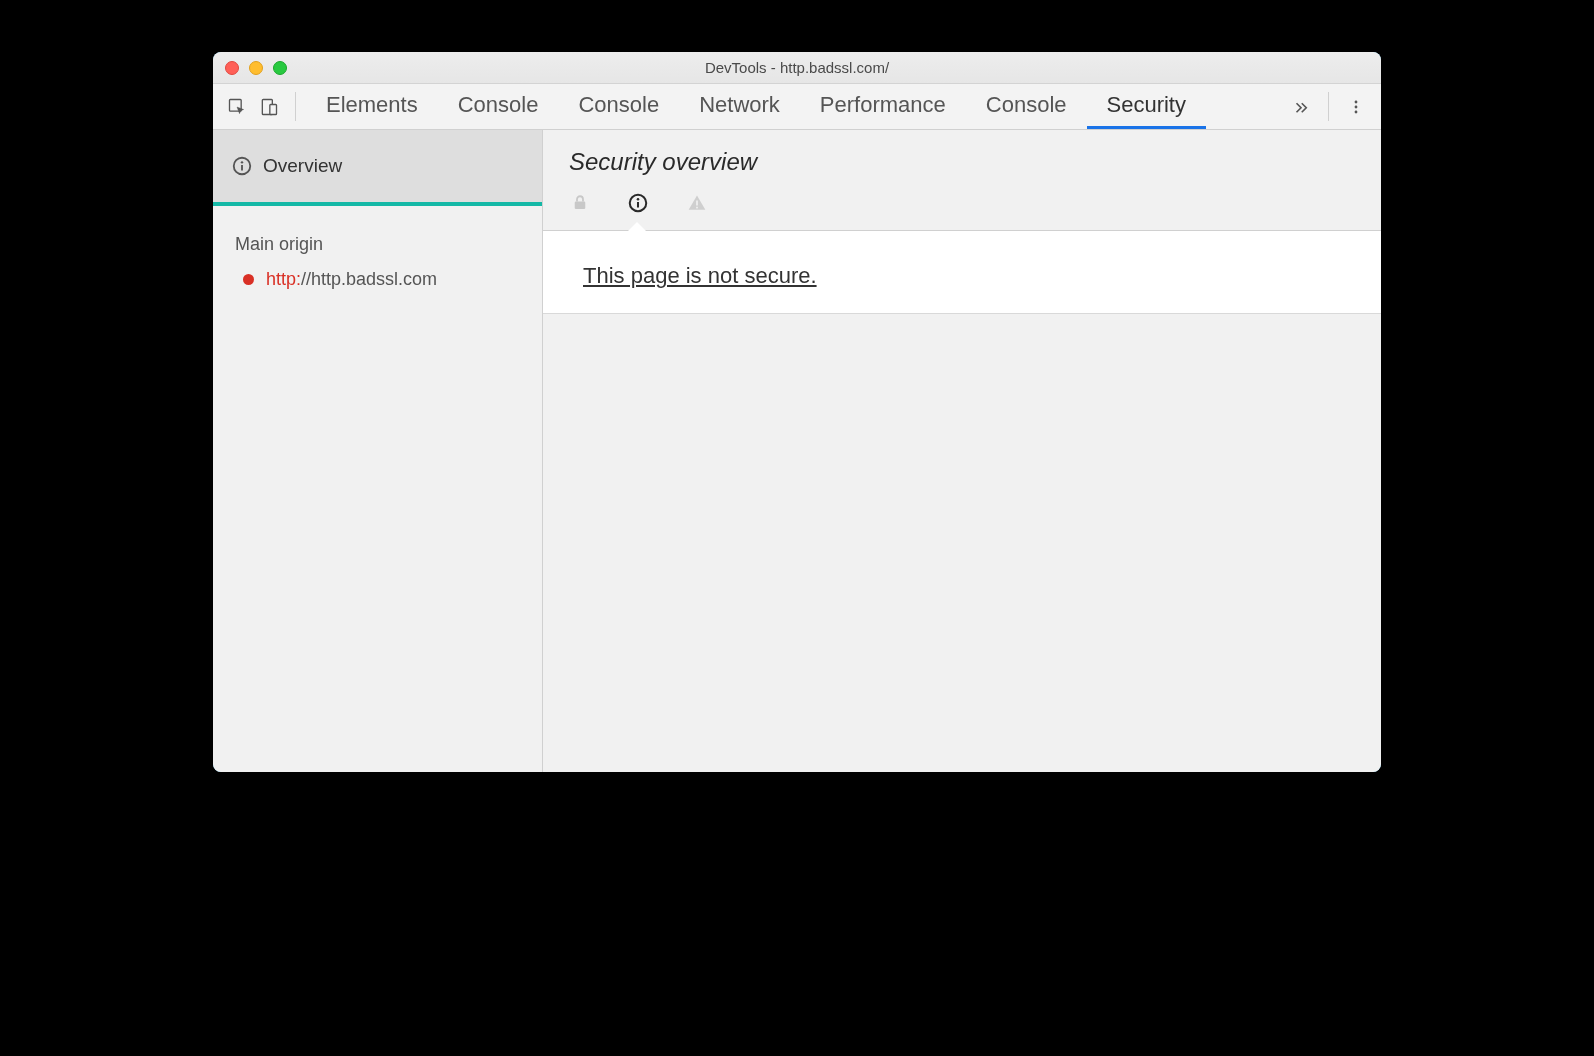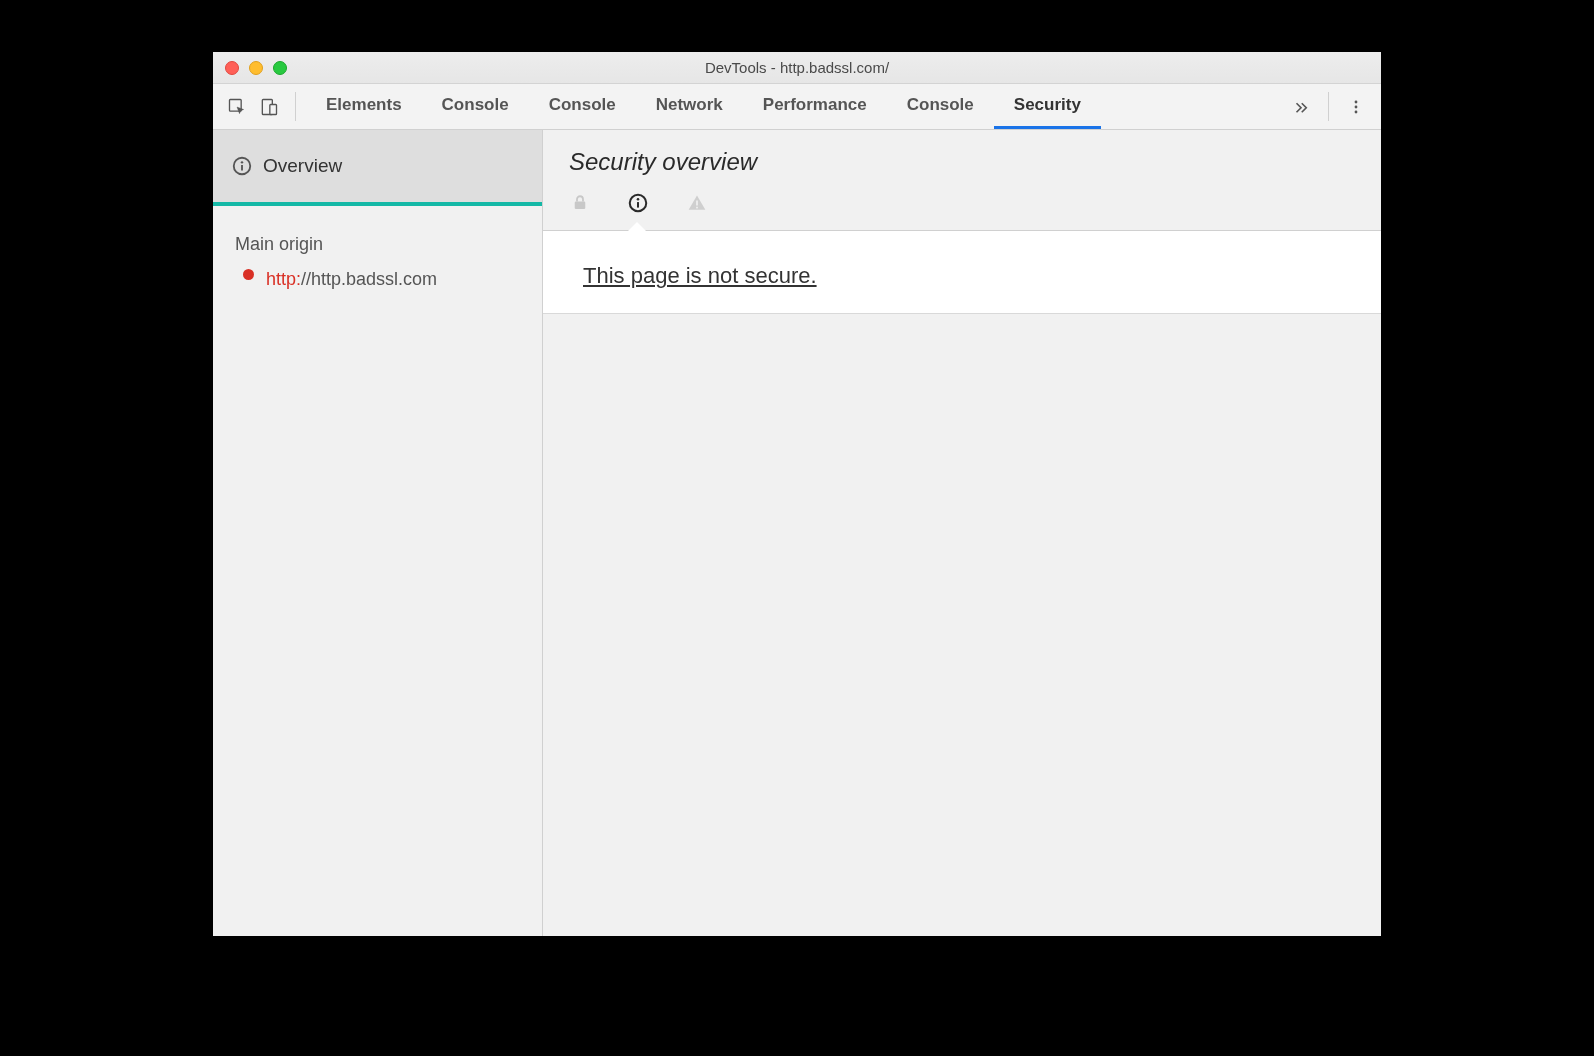--- a/index.html
+++ b/index.html
@@ -8,23 +8,23 @@
       width: 1594px;
       height: 1056px;
       font-family: -apple-system, BlinkMacSystemFont, "Helvetica Neue", Arial, sans-serif;
       display: flex;
       align-items: flex-start;
       justify-content: center;
       padding-top: 52px;
     }
     .window {
       width: 1168px;
-      height: 884px;
+      height: 720px;
       background: #7dd3fc;
-      border-radius: 0;
+      border-radius: 8px;
       box-shadow: 0 24px 60px rgba(0,0,0,0.6);
       overflow: hidden;
       display: flex;
       flex-direction: column;
     }
     .titlebar {
       height: 32px;
       background: linear-gradient(#ededed, #e6e6e6);
       border-bottom: 1px solid #d3d3d3;
       display: flex;
@@ -70,25 +70,24 @@
     .tabs {
       display: flex;
       align-items: stretch;
       flex: 1;
       gap: 0;
     }
     .tab {
       display: flex;
       align-items: center;
       padding: 0 20px;
-      font-size: 17px;
+      font-size: 22px;
       color: #555;
       cursor: pointer;
       border-bottom: 3px solid transparent;
-      font-weight: bold;
     }
     .tab.active {
       color: #333;
       border-bottom: 3px solid #1a73e8;
     }
     .tb-more {
       width: 34px;
       display: flex;
       align-items: center;
       justify-content: center;
@@ -125,21 +124,21 @@
       font-size: 19px;
       color: #333;
     }
     .section-label {
       padding: 28px 0 14px 22px;
       font-size: 18px;
       color: #555;
     }
     .origin-row {
       display: flex;
-      align-items: flex-start;
+      align-items: center;
       padding-left: 30px;
       gap: 12px;
       font-size: 18px;
       color: #333;
     }
     .bullet-red {
       width: 11px; height: 11px; border-radius: 50%; background: #d93025;
     }
     .origin-scheme { color: #d93025; }
     .origin-host { color: #555; }

